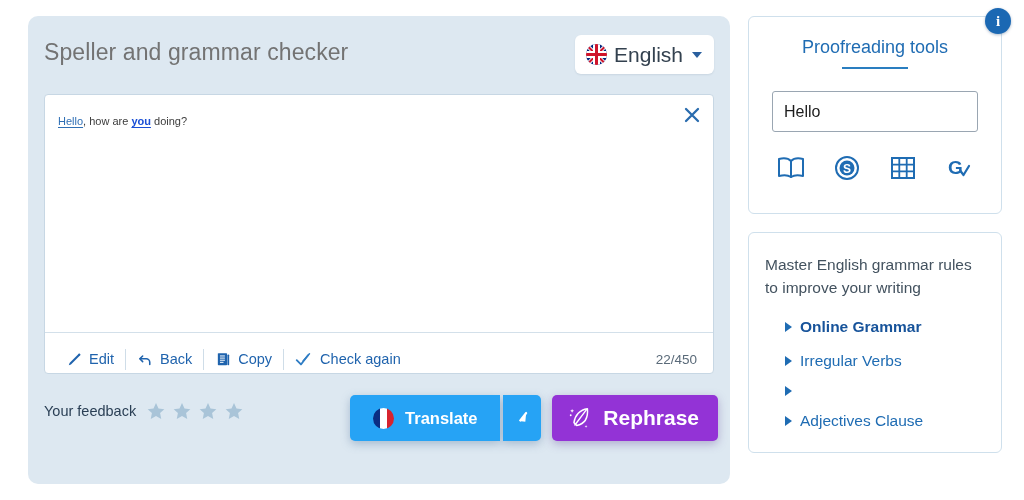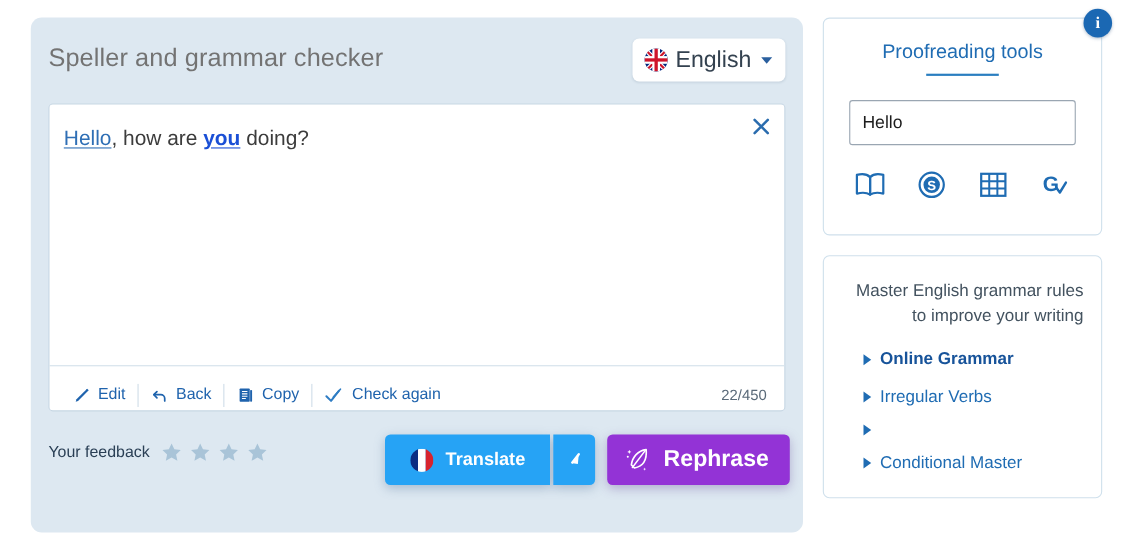--- a/index.html
+++ b/index.html
@@ -83,21 +83,21 @@
     left: 16px; top: 78px;
     width: 670px; height: 280px;
     background: #ffffff;
     border: 1px solid #c7d7e4;
     border-radius: 4px;
   }
   .editor-text {
     position: absolute;
     left: 13px; top: 19px;
     right: 50px;
-    font-size: 19px;
+    font-size: 11px;
     color: #3c3c3c;
     line-height: 1.4;
   }
   .tok-err {
     color: #2f6fb5;
     text-decoration: underline;
     text-underline-offset: 2px;
     cursor: pointer;
   }
   .tok-err2 {
@@ -301,21 +301,21 @@
     align-items: center;
     justify-content: center;
     cursor: pointer;
   }
 
   .card-promo {
     margin-top: 18px;
     padding: 20px 16px 22px;
   }
   .promo-text {
-    text-align: right;
+    text-align: left;
     font-size: 15.5px;
     line-height: 1.5;
     color: #43525f;
   }
   .promo-links {
     margin-top: 18px;
     padding-left: 20px;
   }
   .promo-link {
     display: flex;
@@ -510,18 +510,18 @@
         </div>
         <div class="promo-link">
           <span class="tri"></span>
           <span>Irregular Verbs</span>
         </div>
         <div class="promo-link">
           <span class="tri"></span>
         </div>
         <div class="promo-link">
           <span class="tri"></span>
-          <span>Conditional Master</span>
+          <span>Adjectives Clause</span>
         </div>
       </div>
     </div>
   </div>
 </div>
 
 </body></html>

